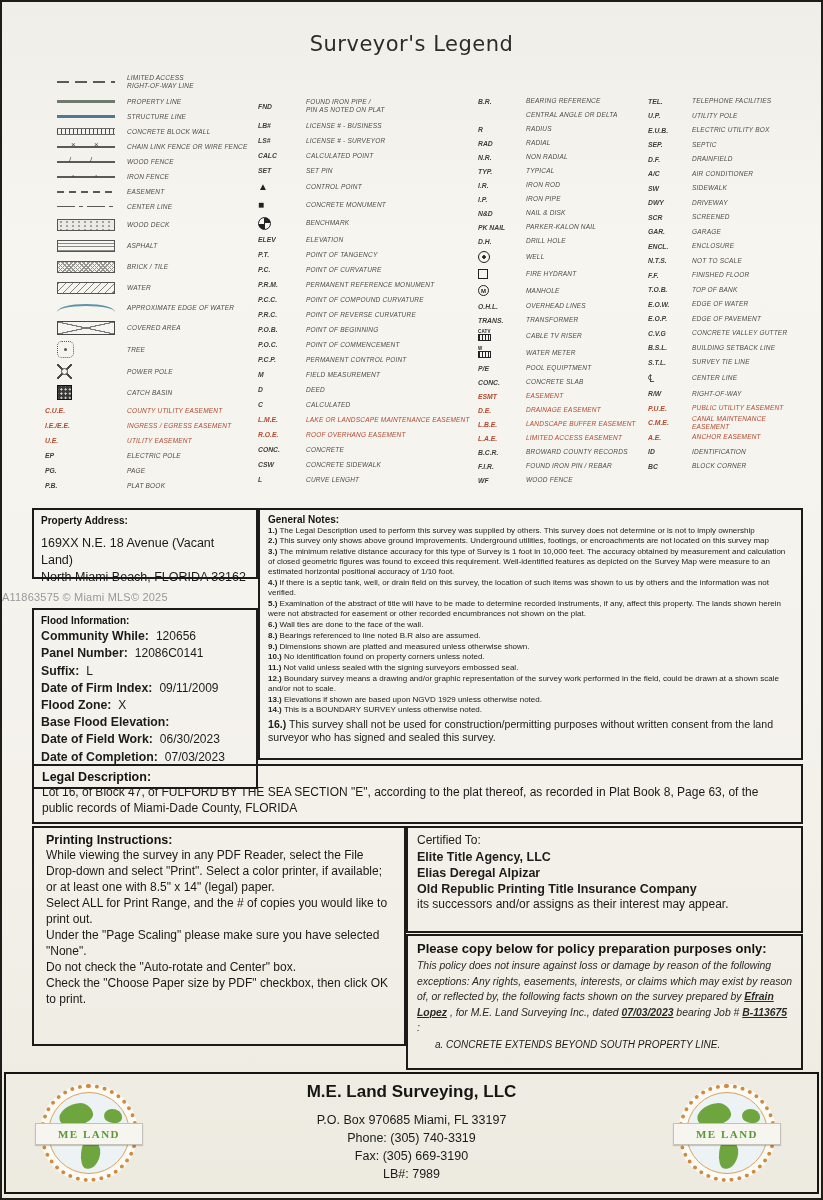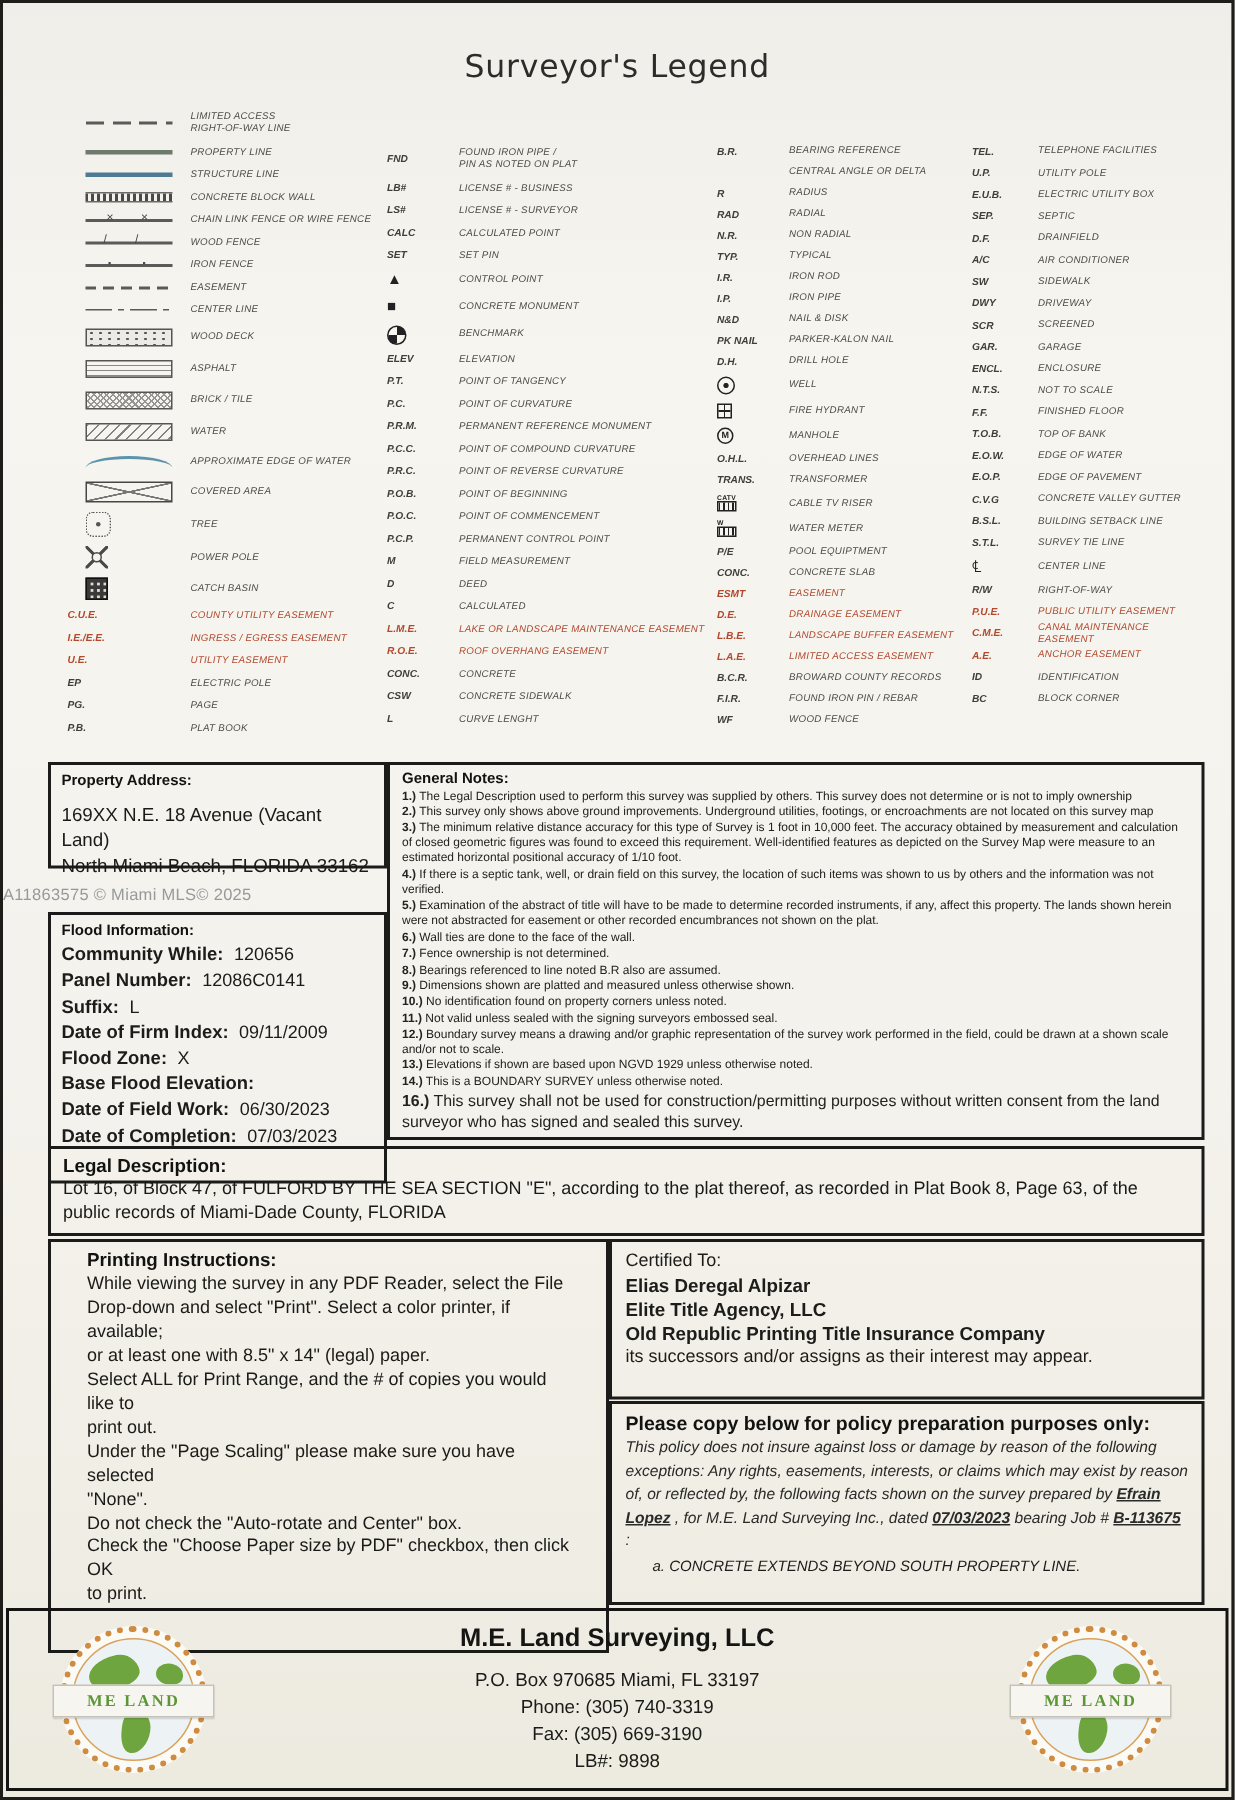--- a/index.html
+++ b/index.html
@@ -78,21 +78,21 @@
   #floodBox{left:30px;top:606px;width:226px;height:181px;padding:5px 7px;}
   .frow{display:flex;gap:7px;margin-top:3.2px;align-items:baseline;}
   .flab{font-weight:700;font-size:12.3px;white-space:nowrap;}
   .fval{font-size:12px;}
   #notesBox{left:256px;top:506px;width:545px;height:252px;padding:4px 8px;}
   .note{font-size:8px;line-height:1.28;color:#22221f;margin-top:.5px;}
   .note b{font-weight:700;}
   .note.big{font-size:10.6px;line-height:1.25;margin-top:2px;}
   #legalBox{left:30px;top:762px;width:771px;height:60px;padding:4px 8px;}
   #legalBox .legaltext{font-size:12px;line-height:1.3;margin-top:1px;color:#1a1a18;}
-  #printBox{left:30px;top:824px;width:374px;height:276px;padding:5px 24px;}
+  #printBox{left:30px;top:824px;width:374px;height:220px;padding:5px 12px;}
   #printBox .ptext{font-size:12px;line-height:1.33;white-space:pre-line;margin-top:1px;color:#1a1a18;}
   #certBox{left:404px;top:824px;width:397px;height:107px;padding:5px 9px;}
   #certBox .cline{font-size:12px;line-height:1.3;}
   #certBox .cname{font-size:12.5px;font-weight:700;line-height:1.3;}
   #policyBox{left:404px;top:932px;width:397px;height:136px;padding:5px 9px;}
   #policyBox .pbody{font-size:10.4px;font-style:italic;line-height:1.5;margin-top:2px;color:#2a2a28;}
   #policyBox .u{text-decoration:underline;font-weight:600;}
   #policyBox .exc{font-size:10px;font-style:italic;margin-top:3px;padding-left:18px;}
   
   #footerBox{left:2px;top:1070px;width:815px;height:122px;border:2px solid #141412;}
@@ -1073,21 +1073,20 @@
 
   <div class="box" id="notesBox">
     <div class="boxh">General Notes:</div>
     <div id="notesList">
         <div class="note"><b>1.)</b> The Legal Description used to perform this survey was supplied by others. This survey does not determine or is not to imply ownership</div>
         <div class="note"><b>2.)</b> This survey only shows above ground improvements. Underground utilities, footings, or encroachments are not located on this survey map</div>
         <div class="note"><b>3.)</b> The minimum relative distance accuracy for this type of Survey is 1 foot in 10,000 feet. The accuracy obtained by measurement and calculation of closed geometric figures was found to exceed this requirement. Well-identified features as depicted on the Survey Map were measure to an estimated horizontal positional accuracy of 1/10 foot.</div>
         <div class="note"><b>4.)</b> If there is a septic tank, well, or drain field on this survey, the location of such items was shown to us by others and the information was not verified.</div>
         <div class="note"><b>5.)</b> Examination of the abstract of title will have to be made to determine recorded instruments, if any, affect this property. The lands shown herein were not abstracted for easement or other recorded encumbrances not shown on the plat.</div>
         <div class="note"><b>6.)</b> Wall ties are done to the face of the wall.</div>
-        <div class="note"><b>7.)</b> Fence ownership is not determined.</div>
         <div class="note"><b>8.)</b> Bearings referenced to line noted B.R also are assumed.</div>
         <div class="note"><b>9.)</b> Dimensions shown are platted and measured unless otherwise shown.</div>
         <div class="note"><b>10.)</b> No identification found on property corners unless noted.</div>
         <div class="note"><b>11.)</b> Not valid unless sealed with the signing surveyors embossed seal.</div>
         <div class="note"><b>12.)</b> Boundary survey means a drawing and/or graphic representation of the survey work performed in the field, could be drawn at a shown scale and/or not to scale.</div>
         <div class="note"><b>13.)</b> Elevations if shown are based upon NGVD 1929 unless otherwise noted.</div>
         <div class="note"><b>14.)</b> This is a BOUNDARY SURVEY unless otherwise noted.</div>
         <div class="note big"><b>16.)</b> This survey shall not be used for construction/permitting purposes without written consent from the land surveyor who has signed and sealed this survey.</div>
       </div>
   </div>
@@ -1107,22 +1106,22 @@
 Under the "Page Scaling" please make sure you have selected
 "None".
 Do not check the "Auto-rotate and Center" box.
 Check the "Choose Paper size by PDF" checkbox, then click OK
 to print.</div>
   </div>
 
   <div class="box" id="certBox">
     <div class="cline">Certified To:</div>
     <div id="certNames">
+        <div class="cname">Elite Title Agency, LLC</div>
         <div class="cname">Elias Deregal Alpizar</div>
-        <div class="cname">Elite Title Agency, LLC</div>
         <div class="cname">Old Republic Printing Title Insurance Company</div>
       </div>
     <div class="cline">its successors and/or assigns as their interest may appear.</div>
   </div>
 
   <div class="box" id="policyBox">
     <div class="boxh" style="font-size:13px">Please copy below for policy preparation purposes only:</div>
     <div class="pbody" id="policyBody"><span>This policy does not insure against loss or damage by reason of the following exceptions: Any rights, easements, interests, or claims which may exist by reason of, or reflected by, the following facts shown on the survey prepared by </span><span class="u">Efrain Lopez</span><span> , for M.E. Land Surveying Inc., dated </span><span class="u">07/03/2023</span><span> bearing Job # </span><span class="u">B-113675</span><span> :</span></div>
     <div class="exc">a.  CONCRETE EXTENDS BEYOND SOUTH PROPERTY LINE.</div>
   </div>
@@ -1138,21 +1137,21 @@
       <div class="banner">
           <span>ME LAND</span>
         </div>
     </div>
     <div class="fcenter">
       <div class="fcompany">M.E. Land Surveying, LLC</div>
       <div id="footerLines">
           <div class="fline">P.O. Box 970685 Miami, FL 33197</div>
           <div class="fline">Phone: (305) 740-3319</div>
           <div class="fline">Fax: (305) 669-3190</div>
-          <div class="fline">LB#: 9898</div>
+          <div class="fline">LB#: 7989</div>
         </div>
     </div>
     <div class="logo" id="logoR">
       <div class="ring"></div>
       <div class="linner">
         <div class="b1"></div>
           <div class="b2"></div>
           <div class="b3"></div>
       </div>
       <div class="banner">

